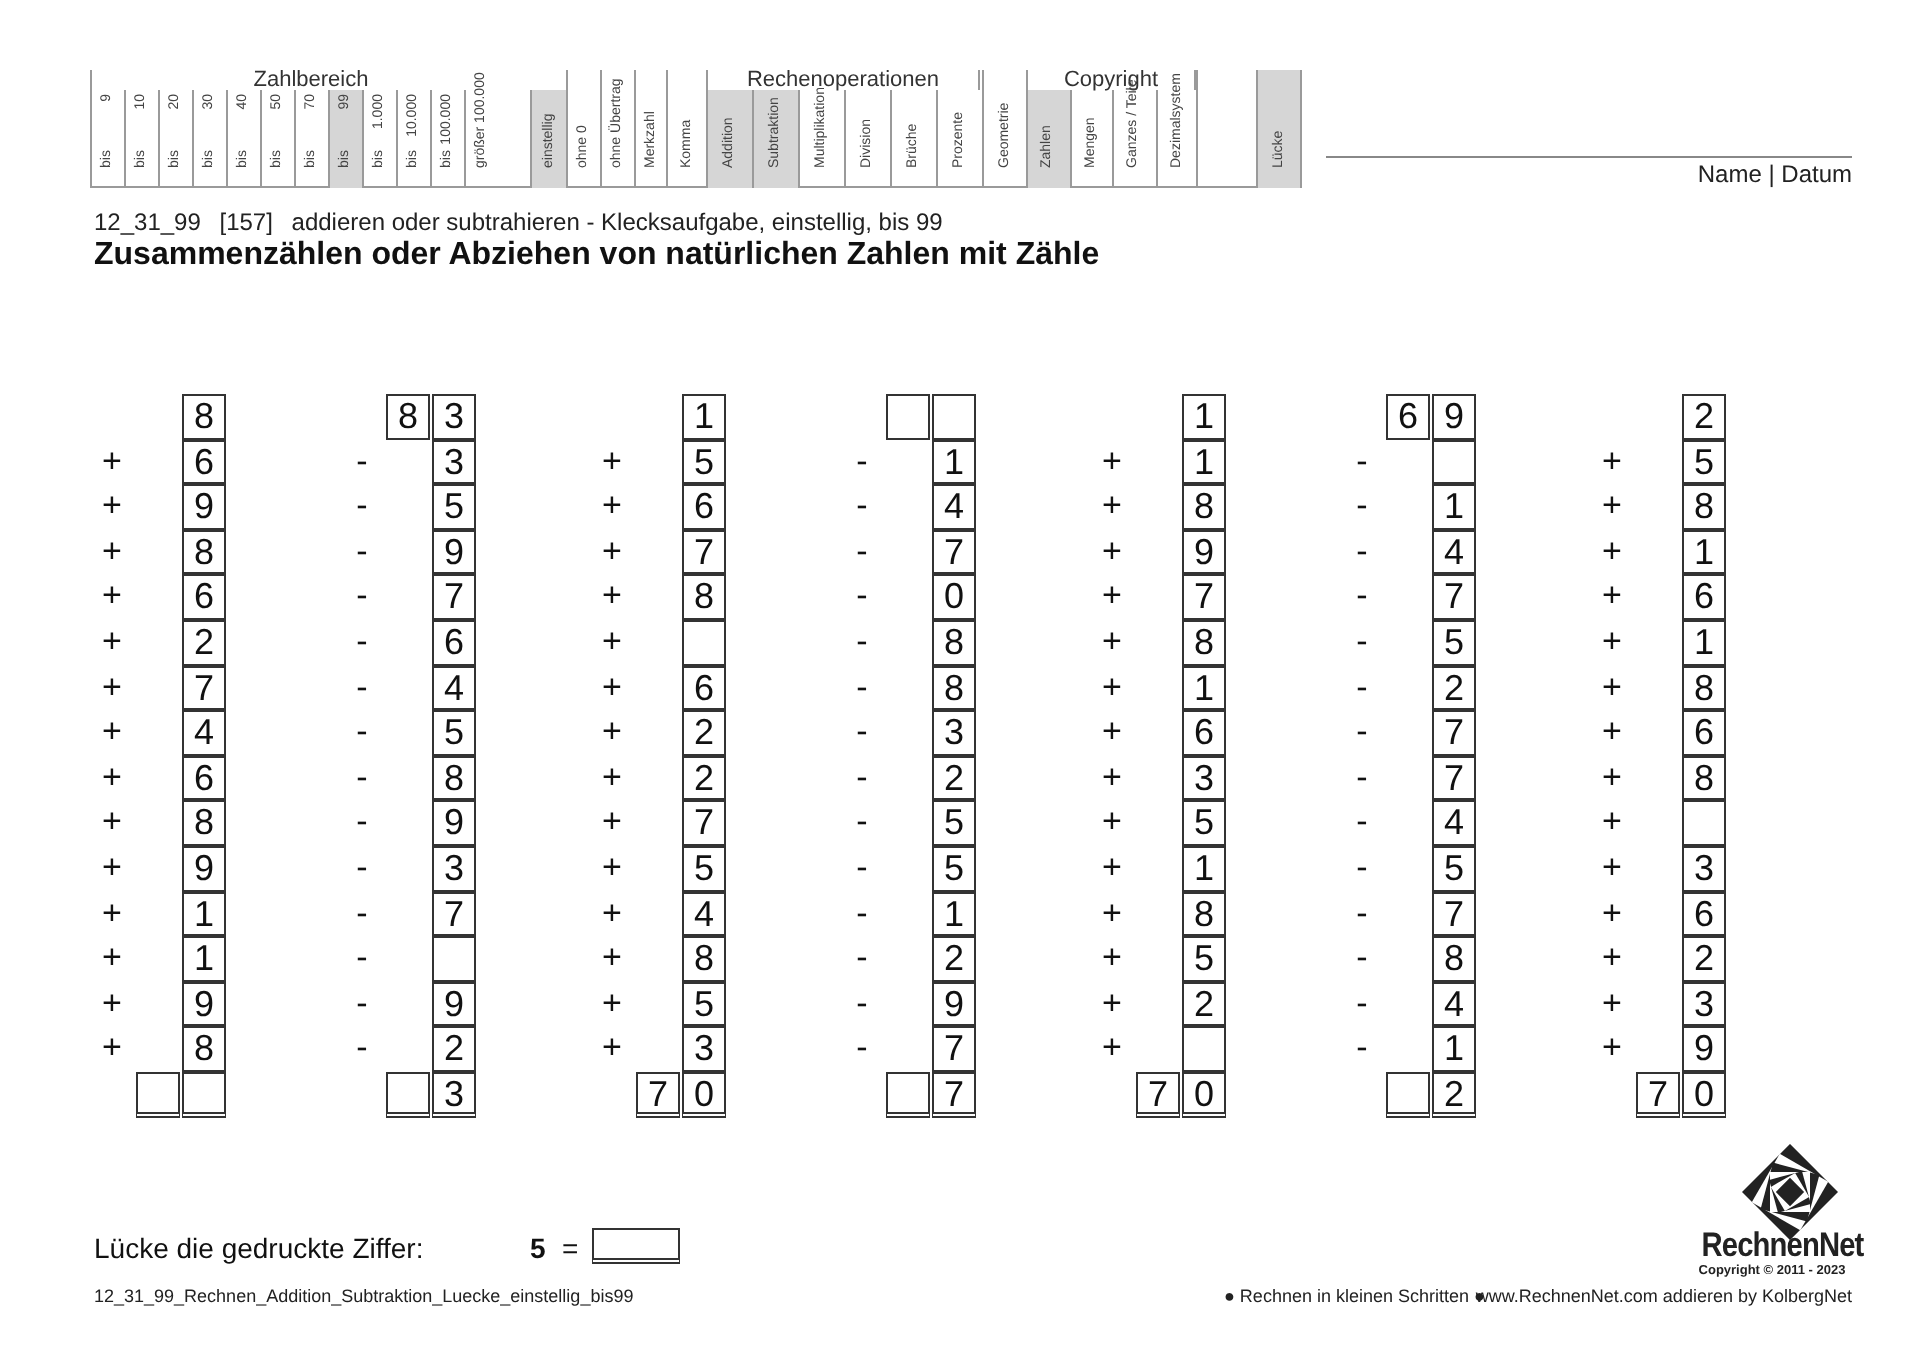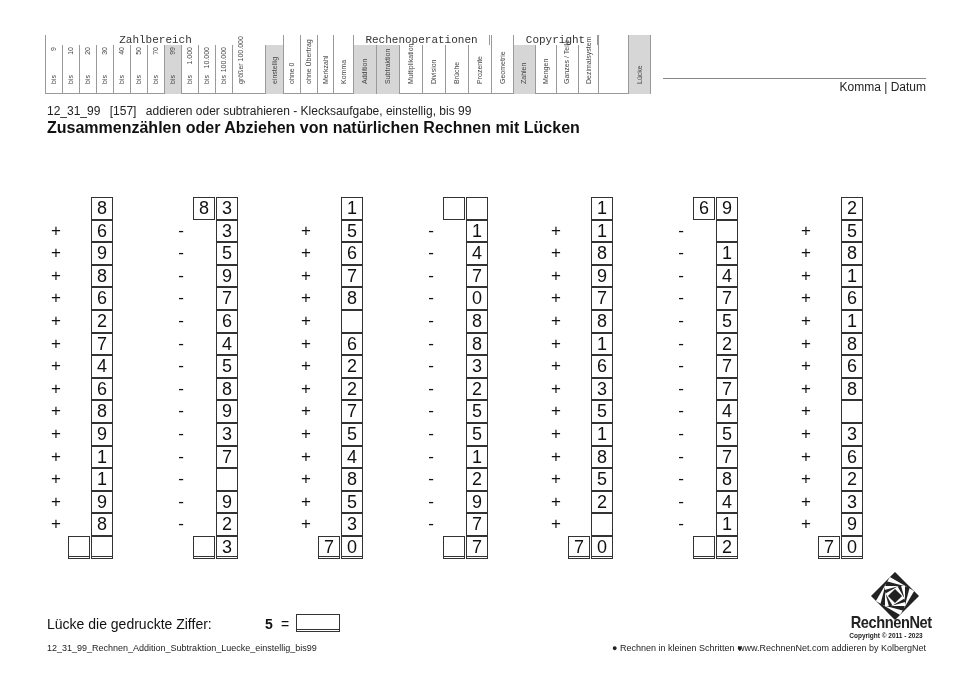--- a/index.html
+++ b/index.html
@@ -9,21 +9,21 @@
   
   .cat-table { position: absolute; top: 35px; left: 45px; height: 59px; }
   .cat-col { position: absolute; top: 10px; height: 49px; border-left: 1px solid #9a9a9a; box-sizing: border-box; }
   .cat-col.sel { background: #d6d6d6; }
   .cat-col.tall { top: 0; height: 59px; }
   .cat-col .vt { position: absolute; bottom: 3px; left: 50%; transform-origin: 0 0;
                  transform: rotate(-90deg); white-space: nowrap; font-size: 7px; color: #444; }
   .cat-col .vt-top { position: absolute; top: 2px; left: 50%; transform-origin: 0 0;
                  transform: rotate(-90deg) translateX(-100%); white-space: nowrap; font-size: 7px; color: #444; }
   .cat-group { position: absolute; top: 0; height: 10px; border-left: 1px solid #9a9a9a; box-sizing: border-box;
-               text-align: center; font-size: 11px; line-height: 10px; color: #333; font-family: Liberation Mono, monospace; }
+               text-align: center; font-size: 11px; line-height: 10px; color: #333; }
   .cat-bottom { position: absolute; top: 58px; left: 0; width: 606px; height: 1px; background: #9a9a9a; }
   .cat-right { position: absolute; top: 0; height: 59px; width: 1px; background: #9a9a9a; }
 
   .name-line { position: absolute; left: 663px; top: 78px; width: 263px; height: 1px; background: #888; }
   .name-label { position: absolute; right: 37px; top: 80px; font-size: 12px; color: #222; }
 
   .subtitle { position: absolute; left: 47px; top: 104px; font-size: 12px; color: #222; }
   .subtitle span { margin-right: 6px; }
   .title { position: absolute; left: 47px; top: 119px; font-size: 16px; font-weight: bold; color: #111; }
 
@@ -157,28 +157,28 @@
     </div>
     <div class="cat-col tall" style="left: 553px; width: 30px;">
       <span class="vt" style="margin-left: -4px;"></span>
     </div>
     <div class="cat-col sel tall" style="left: 583px; width: 22px;">
       <span class="vt" style="margin-left: -4px;">Lücke</span>
     </div>
   </div>
 
 <div class="name-line"></div>
-<div class="name-label">Komma | Datum</div>
+<div class="name-label">Name | Datum</div>
 
 <div class="subtitle">
   <span>12_31_99</span>
   <span>[157]</span>
   <span>addieren oder subtrahieren - Klecksaufgabe, einstellig, bis 99</span>
 </div>
-<div class="title">Zusammenzählen oder Abziehen von natürlichen Rechnen mit Lücken</div>
+<div class="title">Zusammenzählen oder Abziehen von natürlichen Zahlen mit Zähle</div>
 
 <div id="problems">
     <div class="problem" style="left: 45px;">
       <div class="cell c-ones" style="top: 0px;">8</div>
       <div class="op" style="top: 22.6px;">+</div>
       <div class="cell c-ones" style="top: 22.6px;">6</div>
       <div class="op" style="top: 45.2px;">+</div>
       <div class="cell c-ones" style="top: 45.2px;">9</div>
       <div class="op" style="top: 67.8px;">+</div>
       <div class="cell c-ones" style="top: 67.8px;">8</div>

